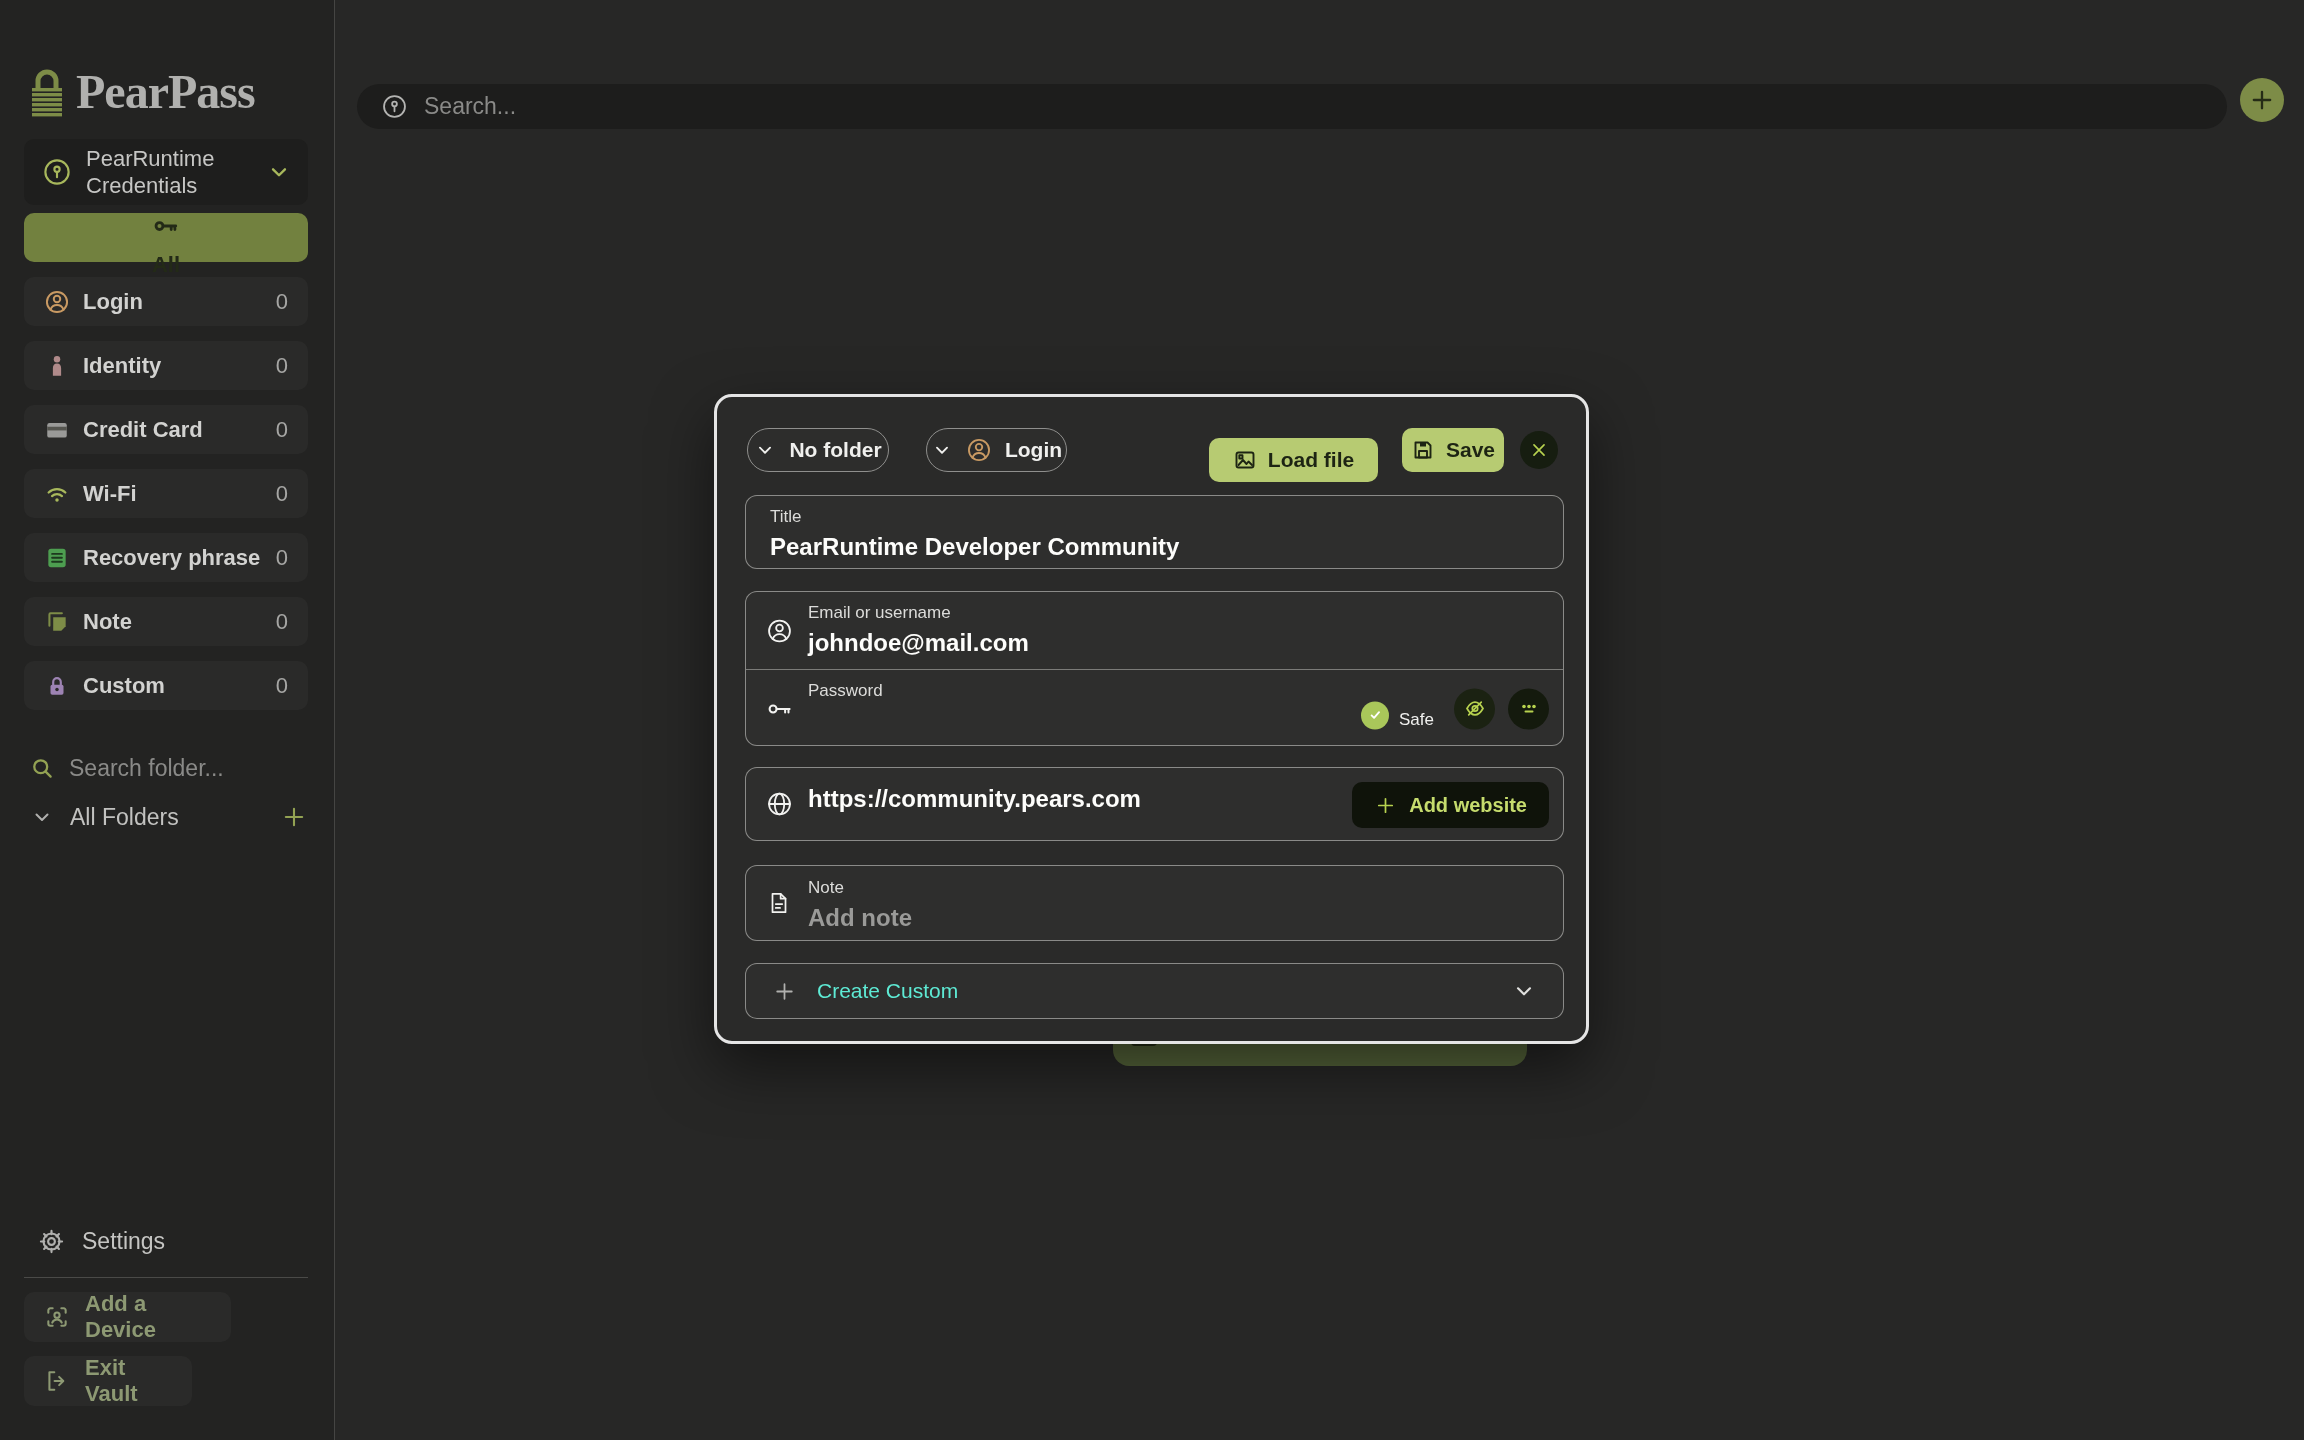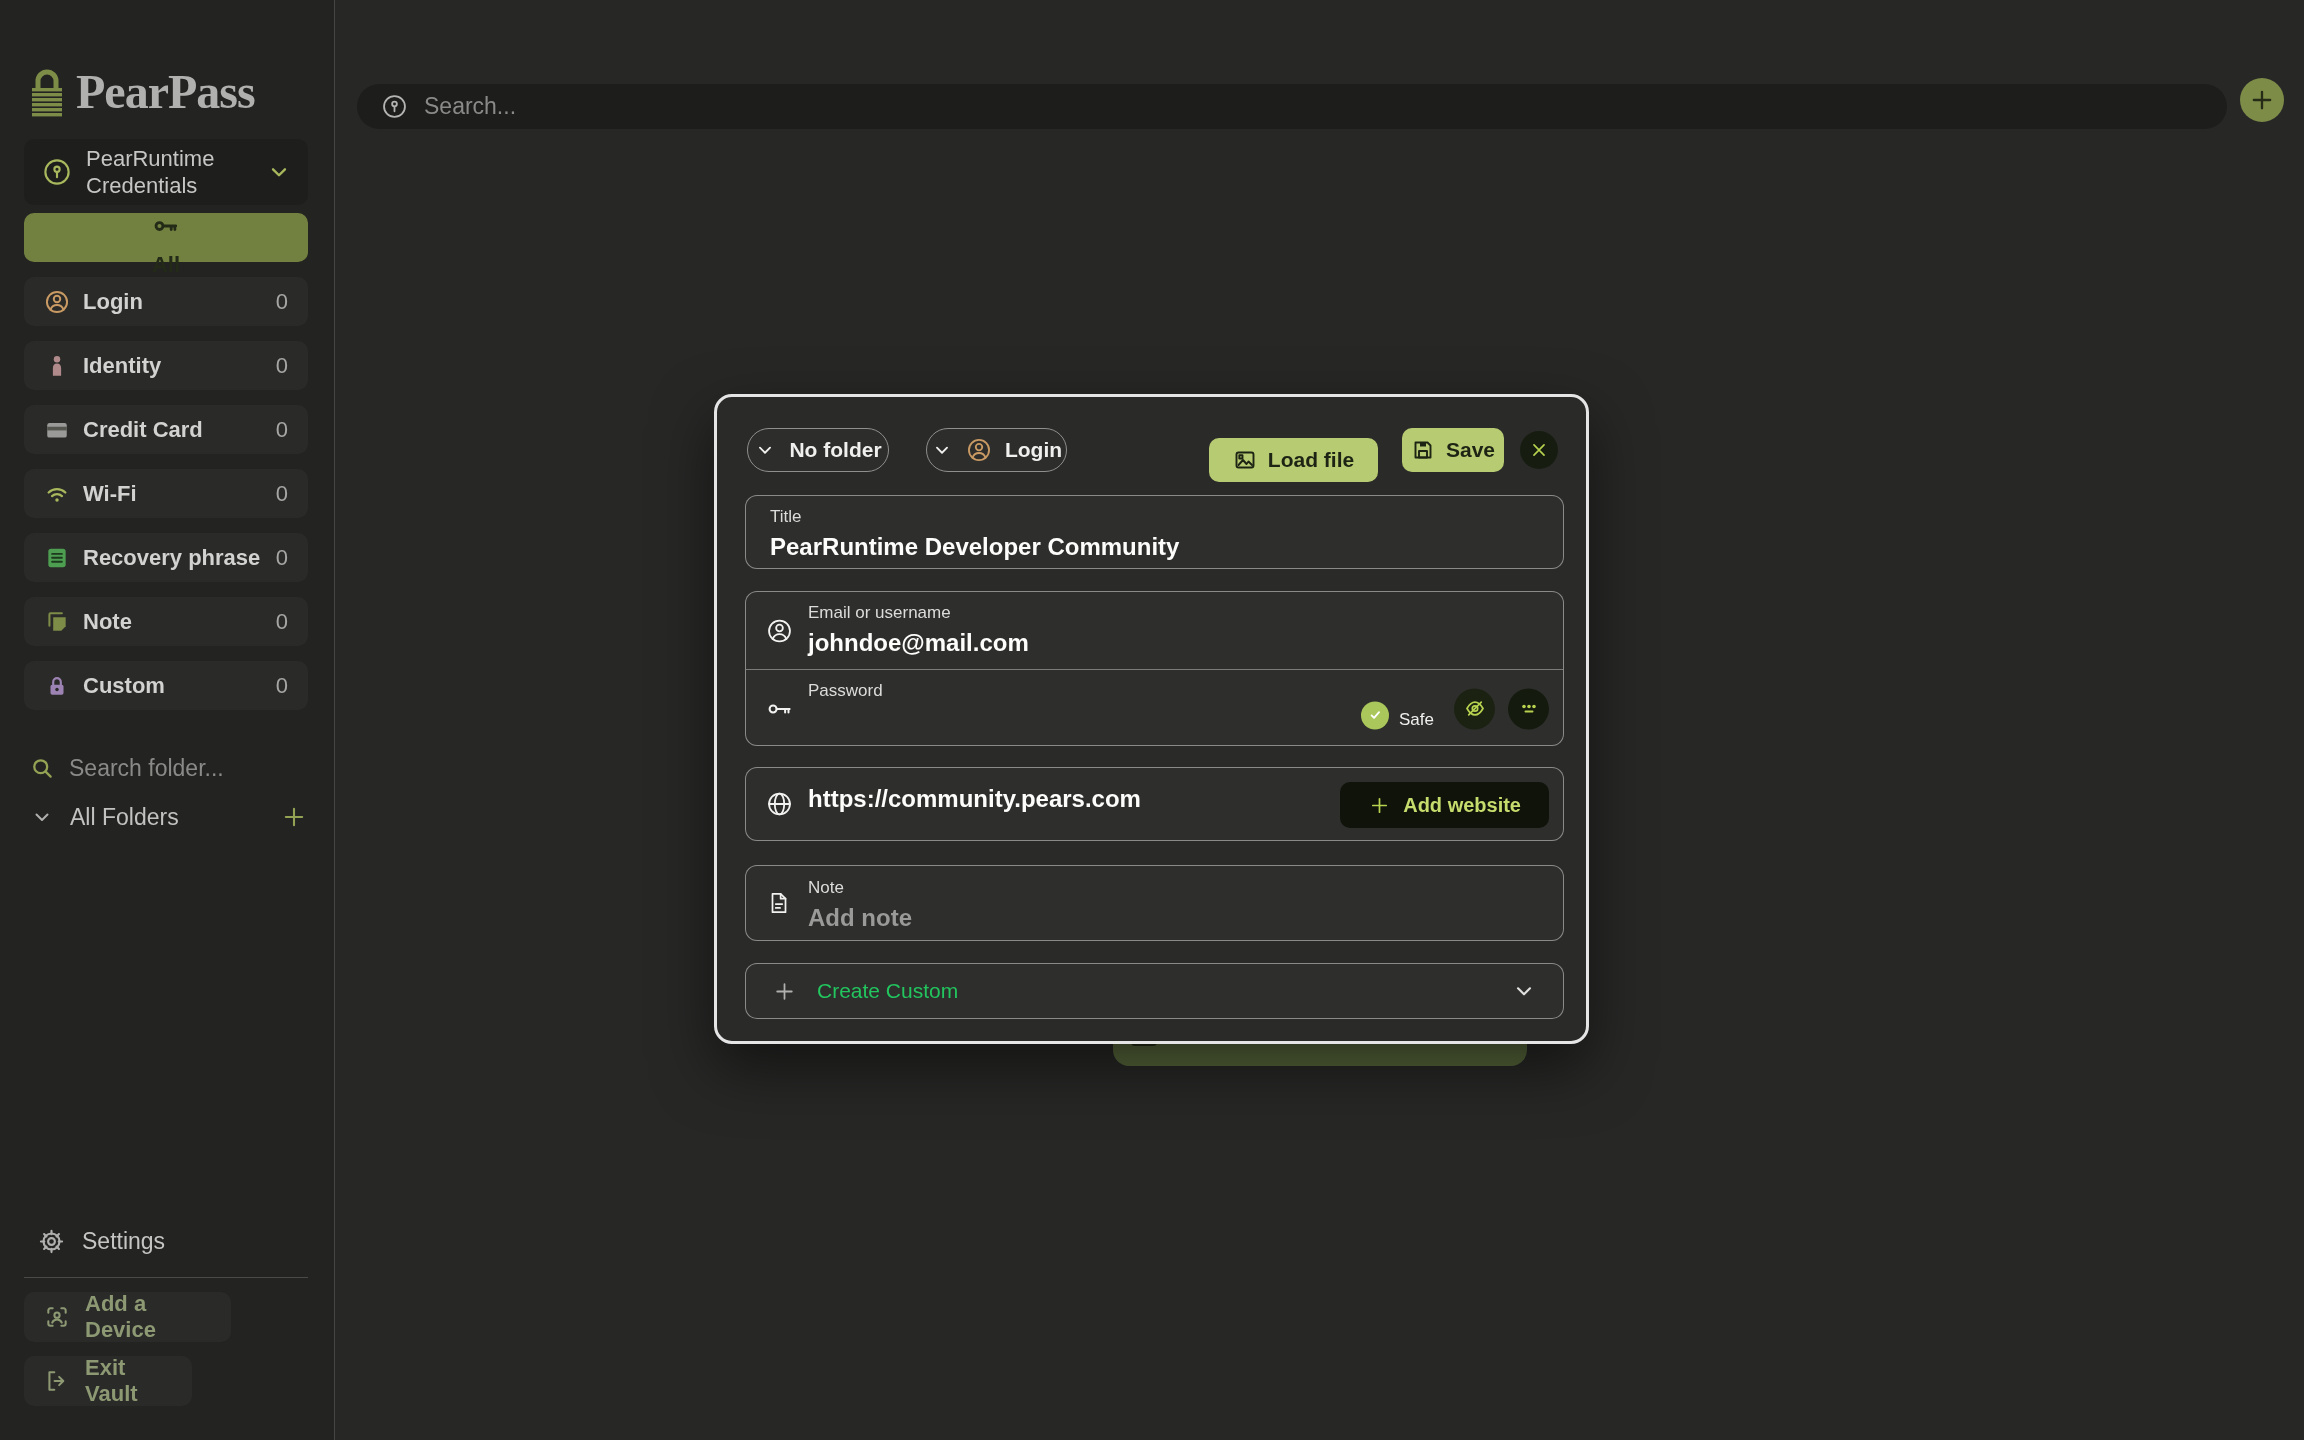--- a/index.html
+++ b/index.html
@@ -82,27 +82,27 @@
   .pw-main{color:#fdfdfb;}
   .pw-symbol{color:#c455e0;}
   .pw-digits{color:#b7d24f;}
   .pw-tools{position:absolute;right:14px;top:50%;transform:translateY(-50%);display:flex;align-items:flex-end;}
   .safe-badge{width:28px;height:28px;border-radius:50%;background:#a9c75a;display:flex;align-items:center;justify-content:center;color:#fff;}
   .safe-text{font-size:17px;color:#f0f0ee;margin:0 20px 0 10px;}
   .tool-circle{width:41px;height:41px;border-radius:50%;background:#1b2212;display:flex;align-items:center;justify-content:center;
                color:#b7d24f;cursor:pointer;}
   .tool-circle + .tool-circle{margin-left:13px;background:#141a0d;}
   .f-website{top:370px;height:74px;padding:11px 0 0 62px;}
-  .add-website{position:absolute;right:14px;top:14px;height:46px;padding:0 28px;border-radius:10px;background:#0f130a;
+  .add-website{position:absolute;right:14px;top:14px;height:46px;padding:0 22px;border-radius:10px;background:#0f130a;
                display:flex;align-items:center;gap:12px;color:#b7d24f;cursor:pointer;}
   .add-website span{font-size:20px;font-weight:700;color:#c6dc6d;}
   .f-note{top:468px;height:76px;padding:12px 0 0 62px;}
   .note-placeholder{color:#9a9a98;}
   .create-custom{top:566px;height:56px;display:flex;align-items:center;gap:20px;padding:0 26px;cursor:pointer;}
-  .cc-label{font-size:21px;font-weight:500;color:#22c55e;}
+  .cc-label{font-size:21px;font-weight:500;color:#5eead4;}
   .cc-chevron{margin-left:auto;color:#e0e0de;}
   .cc-plus{color:#b0b0ae;}
 </style>
 </head>
 <body>
 
 <div class="app">
 
   <div class="sidebar">
 

